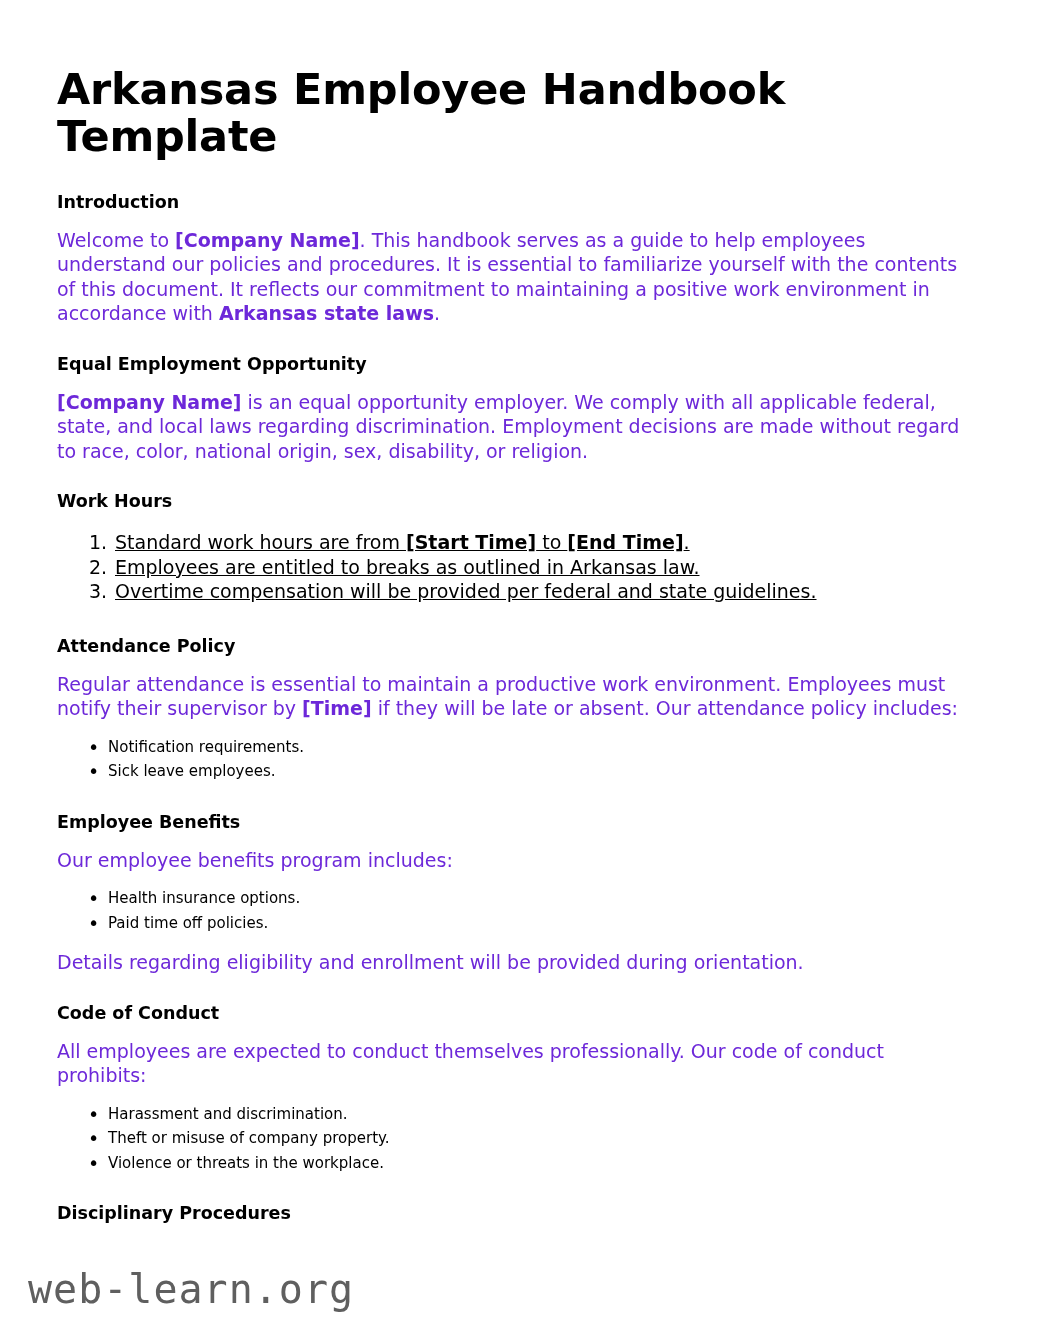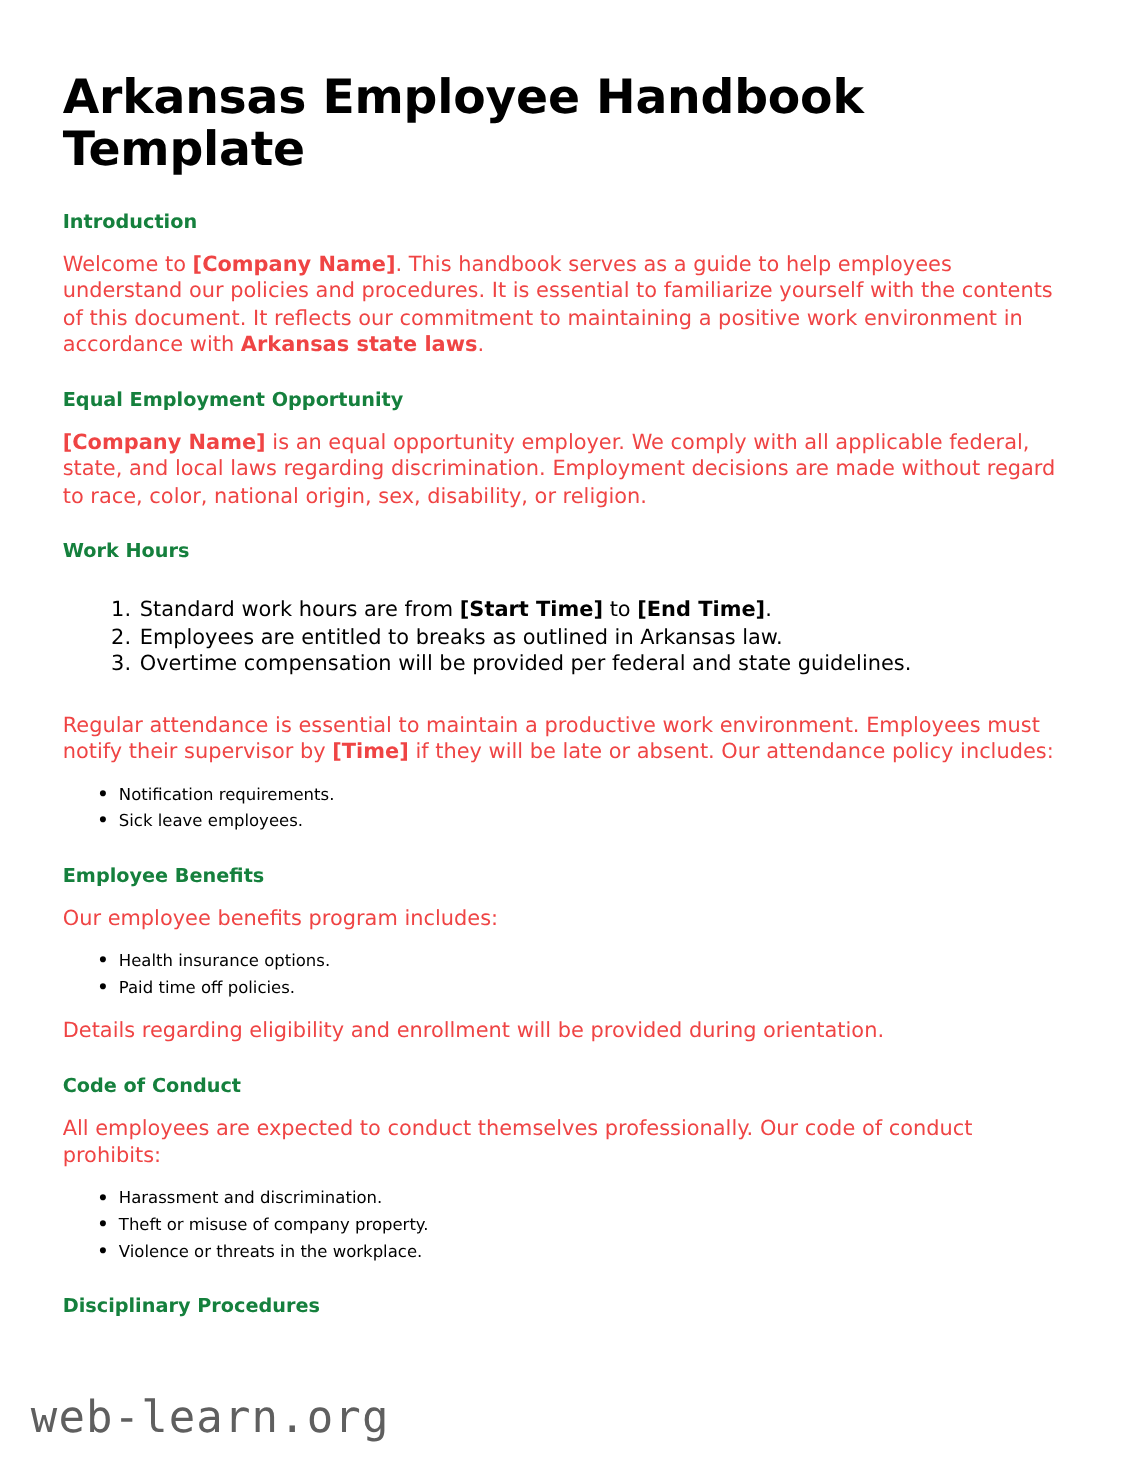--- a/index.html
+++ b/index.html
@@ -33,45 +33,46 @@
     margin: 0;
     padding-top: 66px;
     color: #000;
   }
   .section-heading {
     font-size: 17.5px;
     font-weight: bold;
     line-height: 1.2;
     margin: 0;
     padding-top: 28px;
-    color: #15803d;
+    color: #000000;
   }
   .section-heading.first {
     padding-top: 31px;
   }
   .para {
     font-size: 19px;
     line-height: 24.5px;
     margin: 0;
     padding-top: 15px;
-    color: #ef4444;
+    color: #6d28d9;
     max-width: 925px;
   }
   .para b,
   .li-text b {
     font-weight: bold;
   }
   ol.num-list {
     font-size: 19px;
     line-height: 24.5px;
-    margin: 16px;
+    margin: 4px;
     padding-top: 14px;
     padding-left: 0;
     list-style: none;
     counter-reset: numitem;
+    text-decoration: underline;
   }
   ol.num-list > li {
     counter-increment: numitem;
     position: relative;
     padding-left: 54px;
     margin: 0;
   }
   ol.num-list > li::before {
     content: counter(numitem) ".";
     position: absolute;
@@ -130,20 +131,21 @@
   <p class="para"><b>[Company Name]</b><span> is an equal opportunity employer. We comply with all applicable federal, state, and local laws regarding discrimination. Employment decisions are made without regard to race, color, national origin, sex, disability, or religion.</span></p>
 
   <h2 class="section-heading">Work Hours</h2>
 
   <ol class="num-list">
     <li><span class="li-text">Standard work hours are from </span><b>[Start Time]</b><span> to </span><b>[End Time]</b><span>.</span></li>
     <li><span>Employees are entitled to breaks as outlined in Arkansas law.</span></li>
     <li><span>Overtime compensation will be provided per federal and state guidelines.</span></li>
   </ol>
 
+  <h2 class="section-heading">Attendance Policy</h2>
 
   <p class="para"><span>Regular attendance is essential to maintain a productive work environment. Employees must notify their supervisor by </span><b>[Time]</b><span> if they will be late or absent. Our attendance policy includes:</span></p>
 
   <ul class="bullet-list">
     <li><span>Notification requirements.</span></li>
     <li><span>Sick leave employees.</span></li>
   </ul>
 
   <h2 class="section-heading">Employee Benefits</h2>
 

